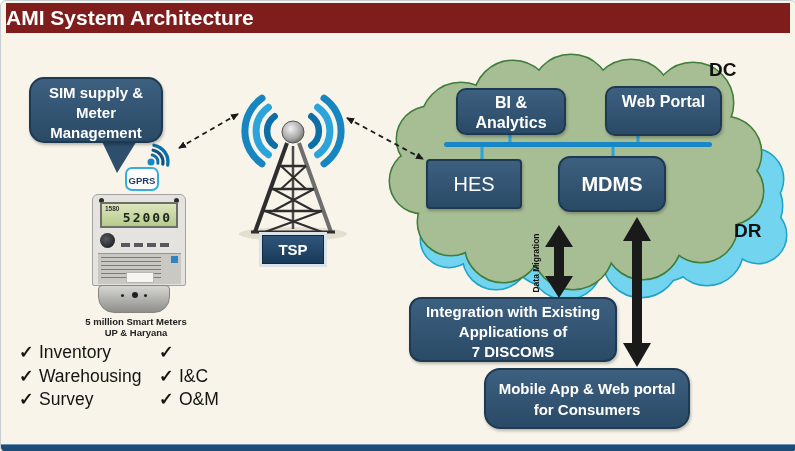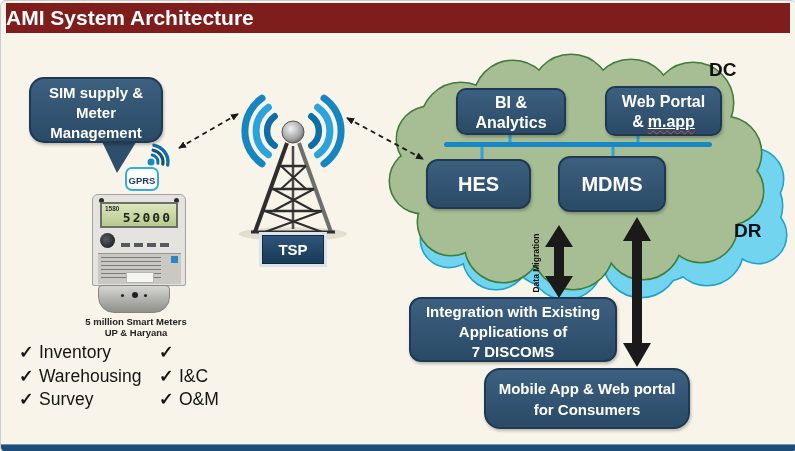--- a/index.html
+++ b/index.html
@@ -76,22 +76,22 @@
   .dc-label{left:708px;top:58px;}
   .dr-label{left:733px;top:219px;}
 
   .bi-box{left:455px;top:87px;width:110px;height:47px;font-size:16px;font-weight:bold;
     line-height:20px;padding-top:3px;}
   .web-box{left:604px;top:85px;width:117px;height:50px;font-size:16px;font-weight:bold;
     line-height:20px;padding-top:4px;}
   .amp{margin-right:4px;}
   .wavy{text-decoration:underline wavy #E0483C;text-decoration-thickness:1px;text-underline-offset:3px;}
   .m-app{text-decoration:underline solid #fff;text-underline-offset:1px;}
-  .hes-box{left:425px;top:158px;width:105px;height:50px;font-size:20px;font-weight:bold;
-    line-height:46px;border-radius:12px;}
+  .hes-box{left:425px;top:158px;width:96px;height:50px;font-size:20px;font-weight:normal;
+    line-height:46px;border-radius:4px;}
   .mdms-box{left:557px;top:155px;width:108px;height:56px;font-size:20px;font-weight:bold;
     line-height:52px;border-radius:12px;}
 
   .dm-label{position:absolute;z-index:2;left:501px;top:256px;width:70px;height:12px;
     font-size:8.5px;font-weight:bold;color:#111;text-align:center;
     transform:rotate(-90deg);}
 
   .integration-box{left:408px;top:296px;width:208px;height:65px;border-radius:12px;
     font-size:15px;font-weight:600;line-height:20px;padding-top:3px;}
   .mobile-box{left:483px;top:367px;width:206px;height:61px;border-radius:16px;
@@ -298,23 +298,20 @@
 
   <div class="tsp">TSP</div>
 
   <div class="dc-label">DC</div>
   <div class="dr-label">DR</div>
 
   <div class="nbox bi-box pre">BI &amp;
 Analytics</div>
   <div class="nbox web-box">
     <div>Web Portal</div>
-    <div>
-      <span class="amp">&amp;</span><span class="wavy"><span class="m-app">m.app</span></span>
-    </div>
   </div>
   <div class="nbox hes-box">HES</div>
   <div class="nbox mdms-box">MDMS</div>
 
   <div class="dm-label">Data Migration</div>
 
   <div class="nbox integration-box pre">Integration with Existing
 Applications of
 7 DISCOMS</div>
   <div class="nbox mobile-box pre">Mobile App &amp; Web portal

